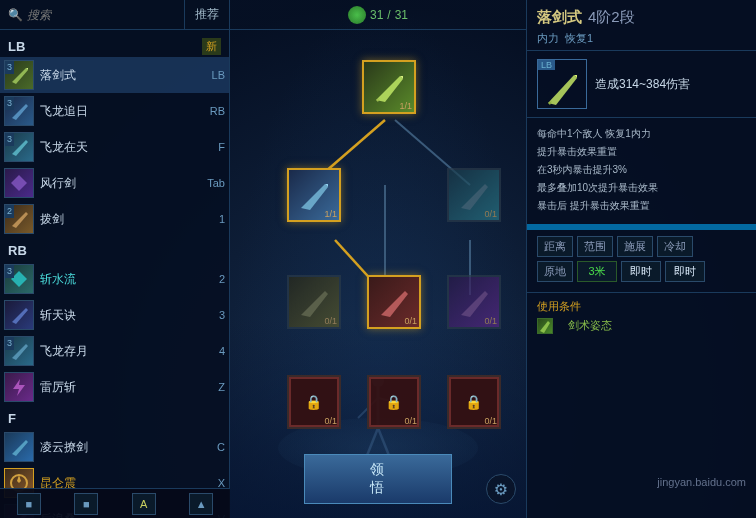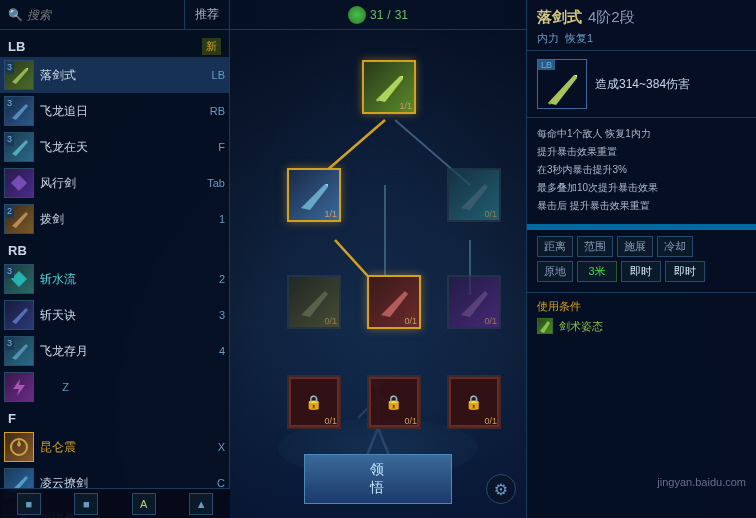--- a/index.html
+++ b/index.html
@@ -445,22 +445,22 @@
     }
 
     .req-title {
       font-size: 11px;
       color: #d4a020;
       margin-bottom: 4px;
     }
 
     .req-item {
       display: flex;
-      align-items: center;
-      gap: 6px;
+      align-items: flex-start;
+      gap: 15px;
       font-size: 11px;
       color: #8abf4a;
     }
 
     .req-icon {
       width: 16px;
       height: 16px;
       background: linear-gradient(135deg, #2a4a1a, #4a8a2a);
       border: 1px solid #3a6a2a;
     }
@@ -627,46 +627,47 @@
         <span class="skill-name">飞龙存月</span>
         <span class="skill-key">4</span>
       </div>
 
       <div class="skill-item">
         <div class="skill-icon lei">
           <svg width="22" height="22" viewBox="0 0 22 22">
             <path d="M12 3 L5 13 L11 13 L9 20 L17 9 L11 9Z" fill="#c060d0" opacity="0.8"></path>
           </svg>
         </div>
+        <span class="skill-name">雷厉斩</span>
         <span class="skill-key">Z</span>
       </div>
 
       <div style="padding:4px 8px 2px;">
         <span class="category-label" style="padding:0;">F</span>
       </div>
 
       <div class="skill-item">
+        <div class="skill-icon ling">
+          <svg width="22" height="22" viewBox="0 0 22 22">
+            <path d="M4 18 L18 4 L20 6 L8 20Z" fill="#60b0d0" opacity="0.8"></path>
+          </svg>
+        </div>
+        <span class="skill-name">凌云撩剑</span>
+        <span class="skill-key">C</span>
+      </div>
+
+      <div class="skill-item">
         <div class="skill-icon kun" style="border-color:#d4a020;">
           <svg width="22" height="22" viewBox="0 0 22 22">
             <circle cx="11" cy="11" r="8" fill="none" stroke="#d0a040" stroke-width="2"></circle>
             <path d="M11 3 L13 9 L11 11 L9 9Z" fill="#d0a040"></path>
           </svg>
         </div>
         <span class="skill-name" style="color:#d4a020;">昆仑震</span>
         <span class="skill-key">X</span>
-      </div>
-
-      <div class="skill-item">
-        <div class="skill-icon ling">
-          <svg width="22" height="22" viewBox="0 0 22 22">
-            <path d="M4 18 L18 4 L20 6 L8 20Z" fill="#60b0d0" opacity="0.8"></path>
-          </svg>
-        </div>
-        <span class="skill-name">凌云撩剑</span>
-        <span class="skill-key">C</span>
       </div>
 
       <div class="skill-item">
         <div class="skill-icon yi">
           <svg width="22" height="22" viewBox="0 0 22 22">
             <path d="M4 18 L18 4 L20 6 L8 20Z" fill="#9060c0" opacity="0.8"></path>
           </svg>
         </div>
         <span class="skill-name">后浪叠</span>
         <span class="skill-key">V</span>

